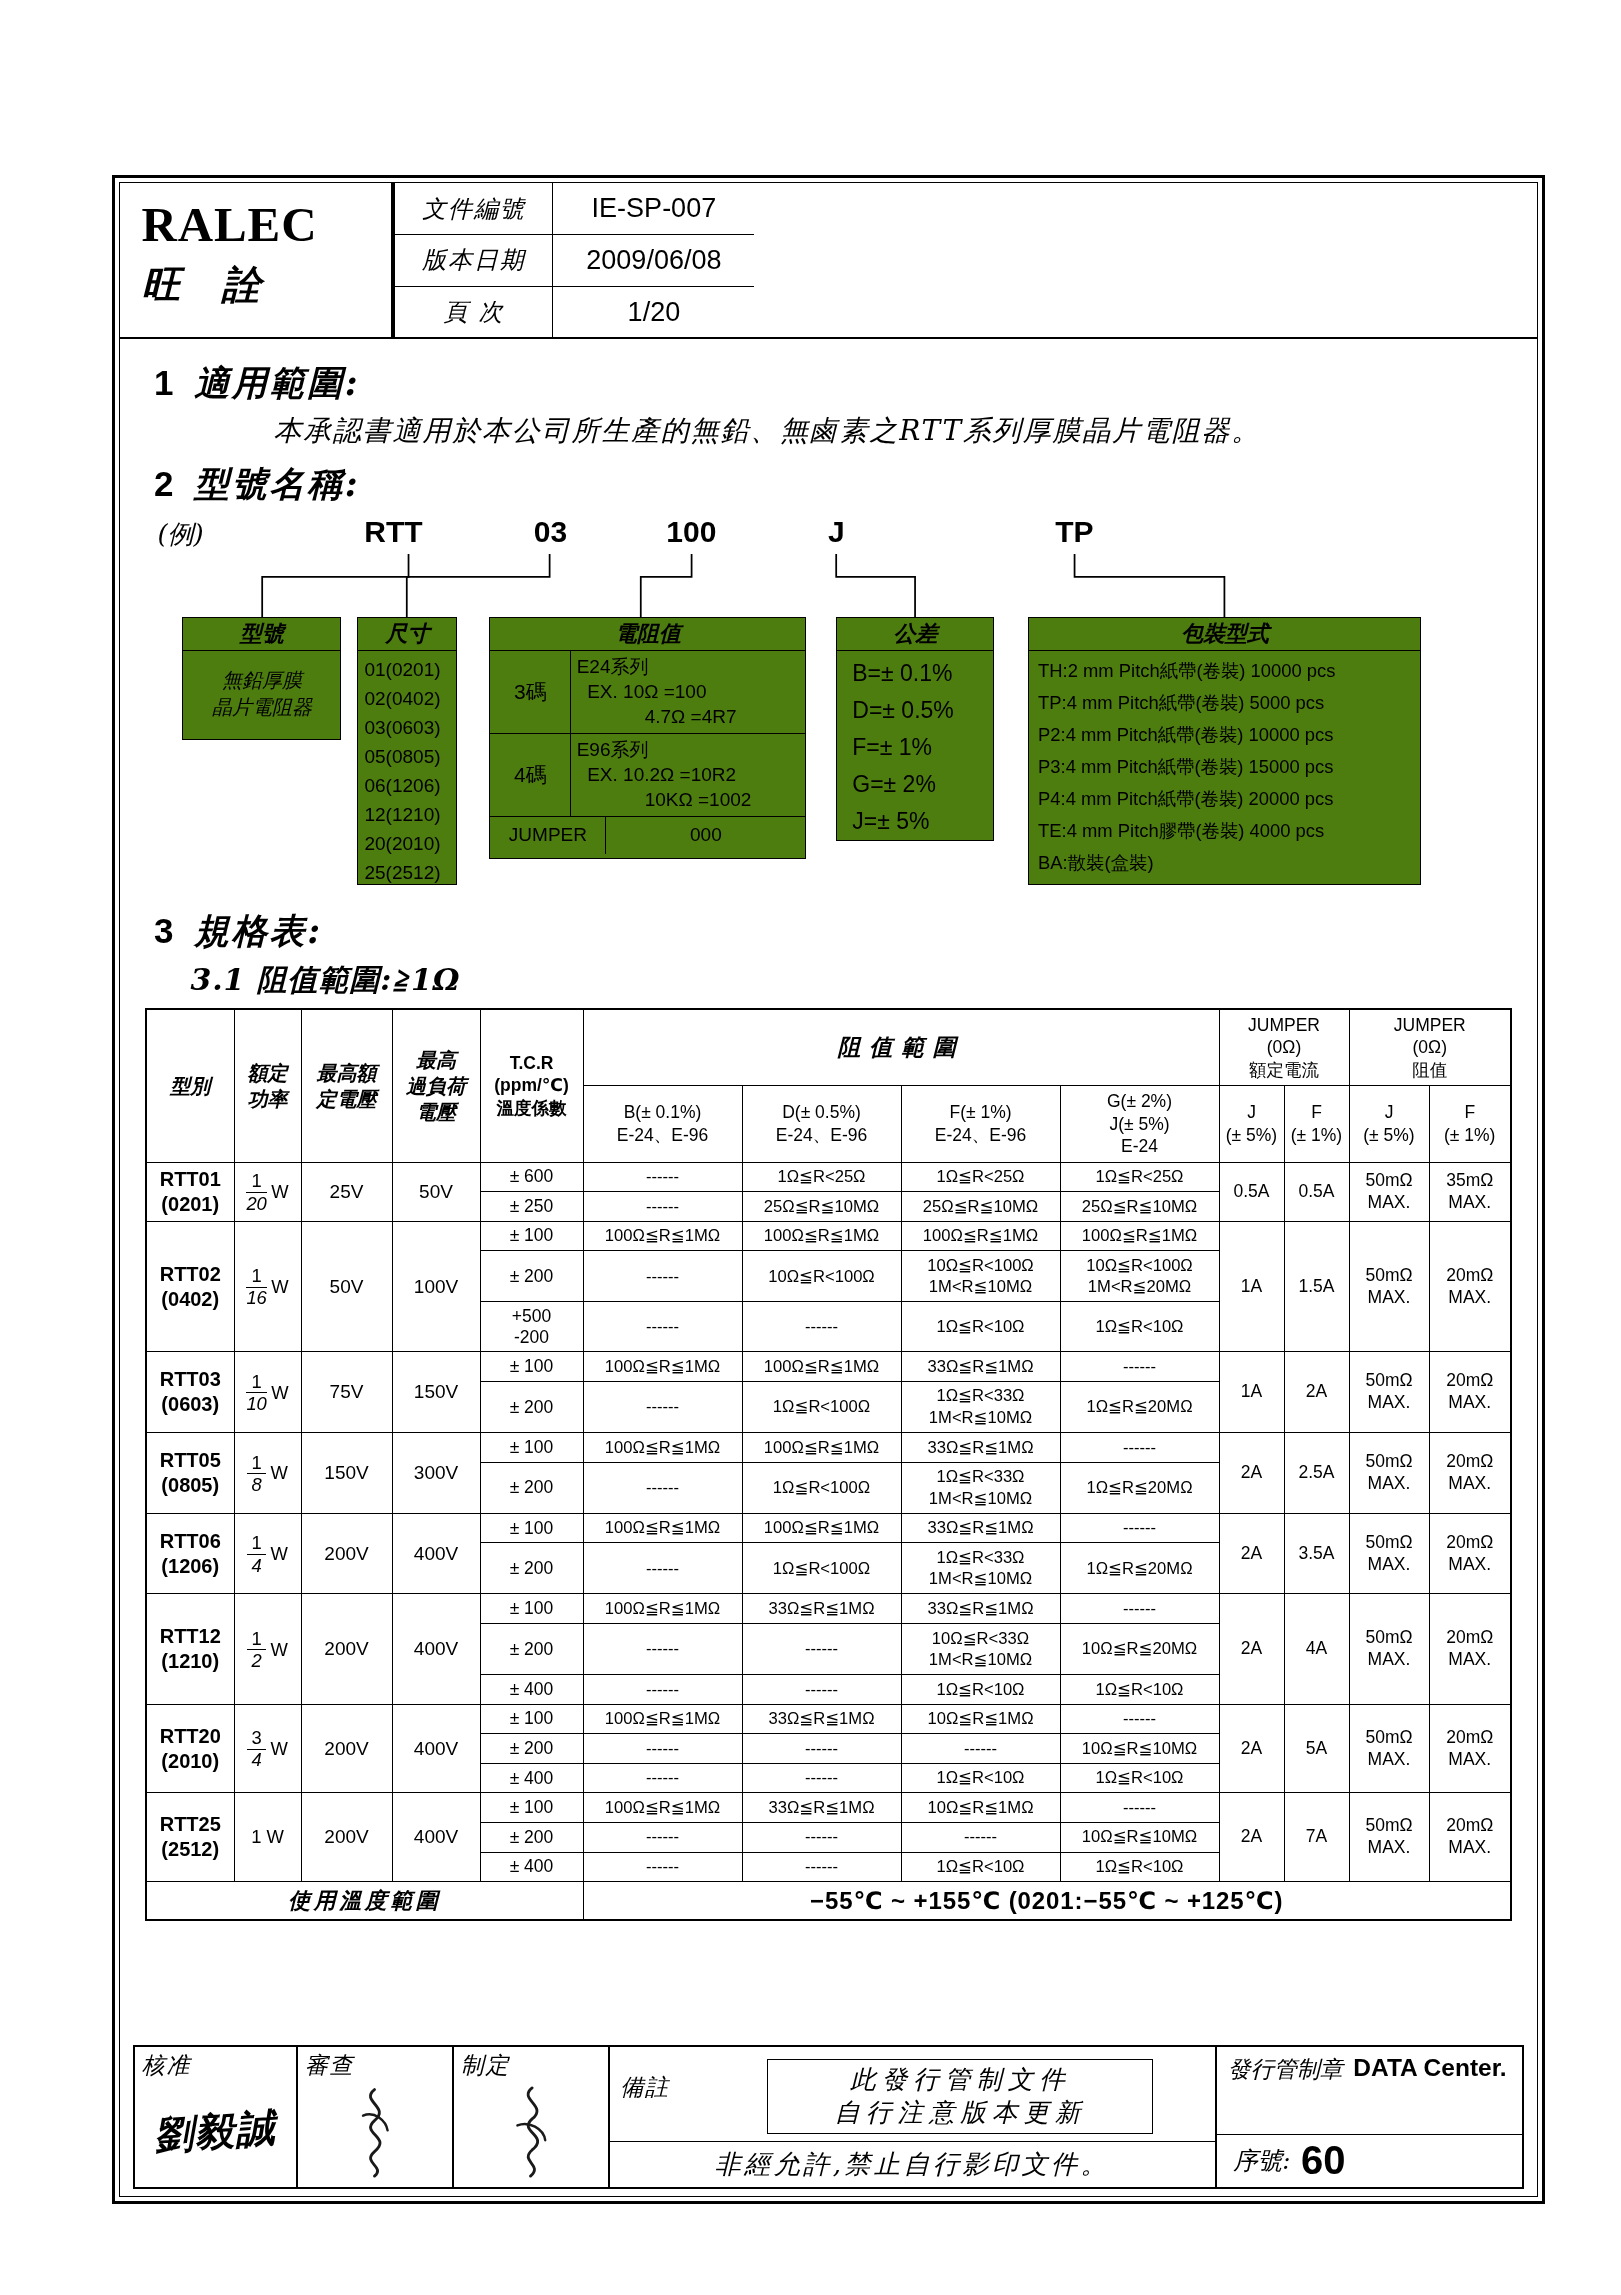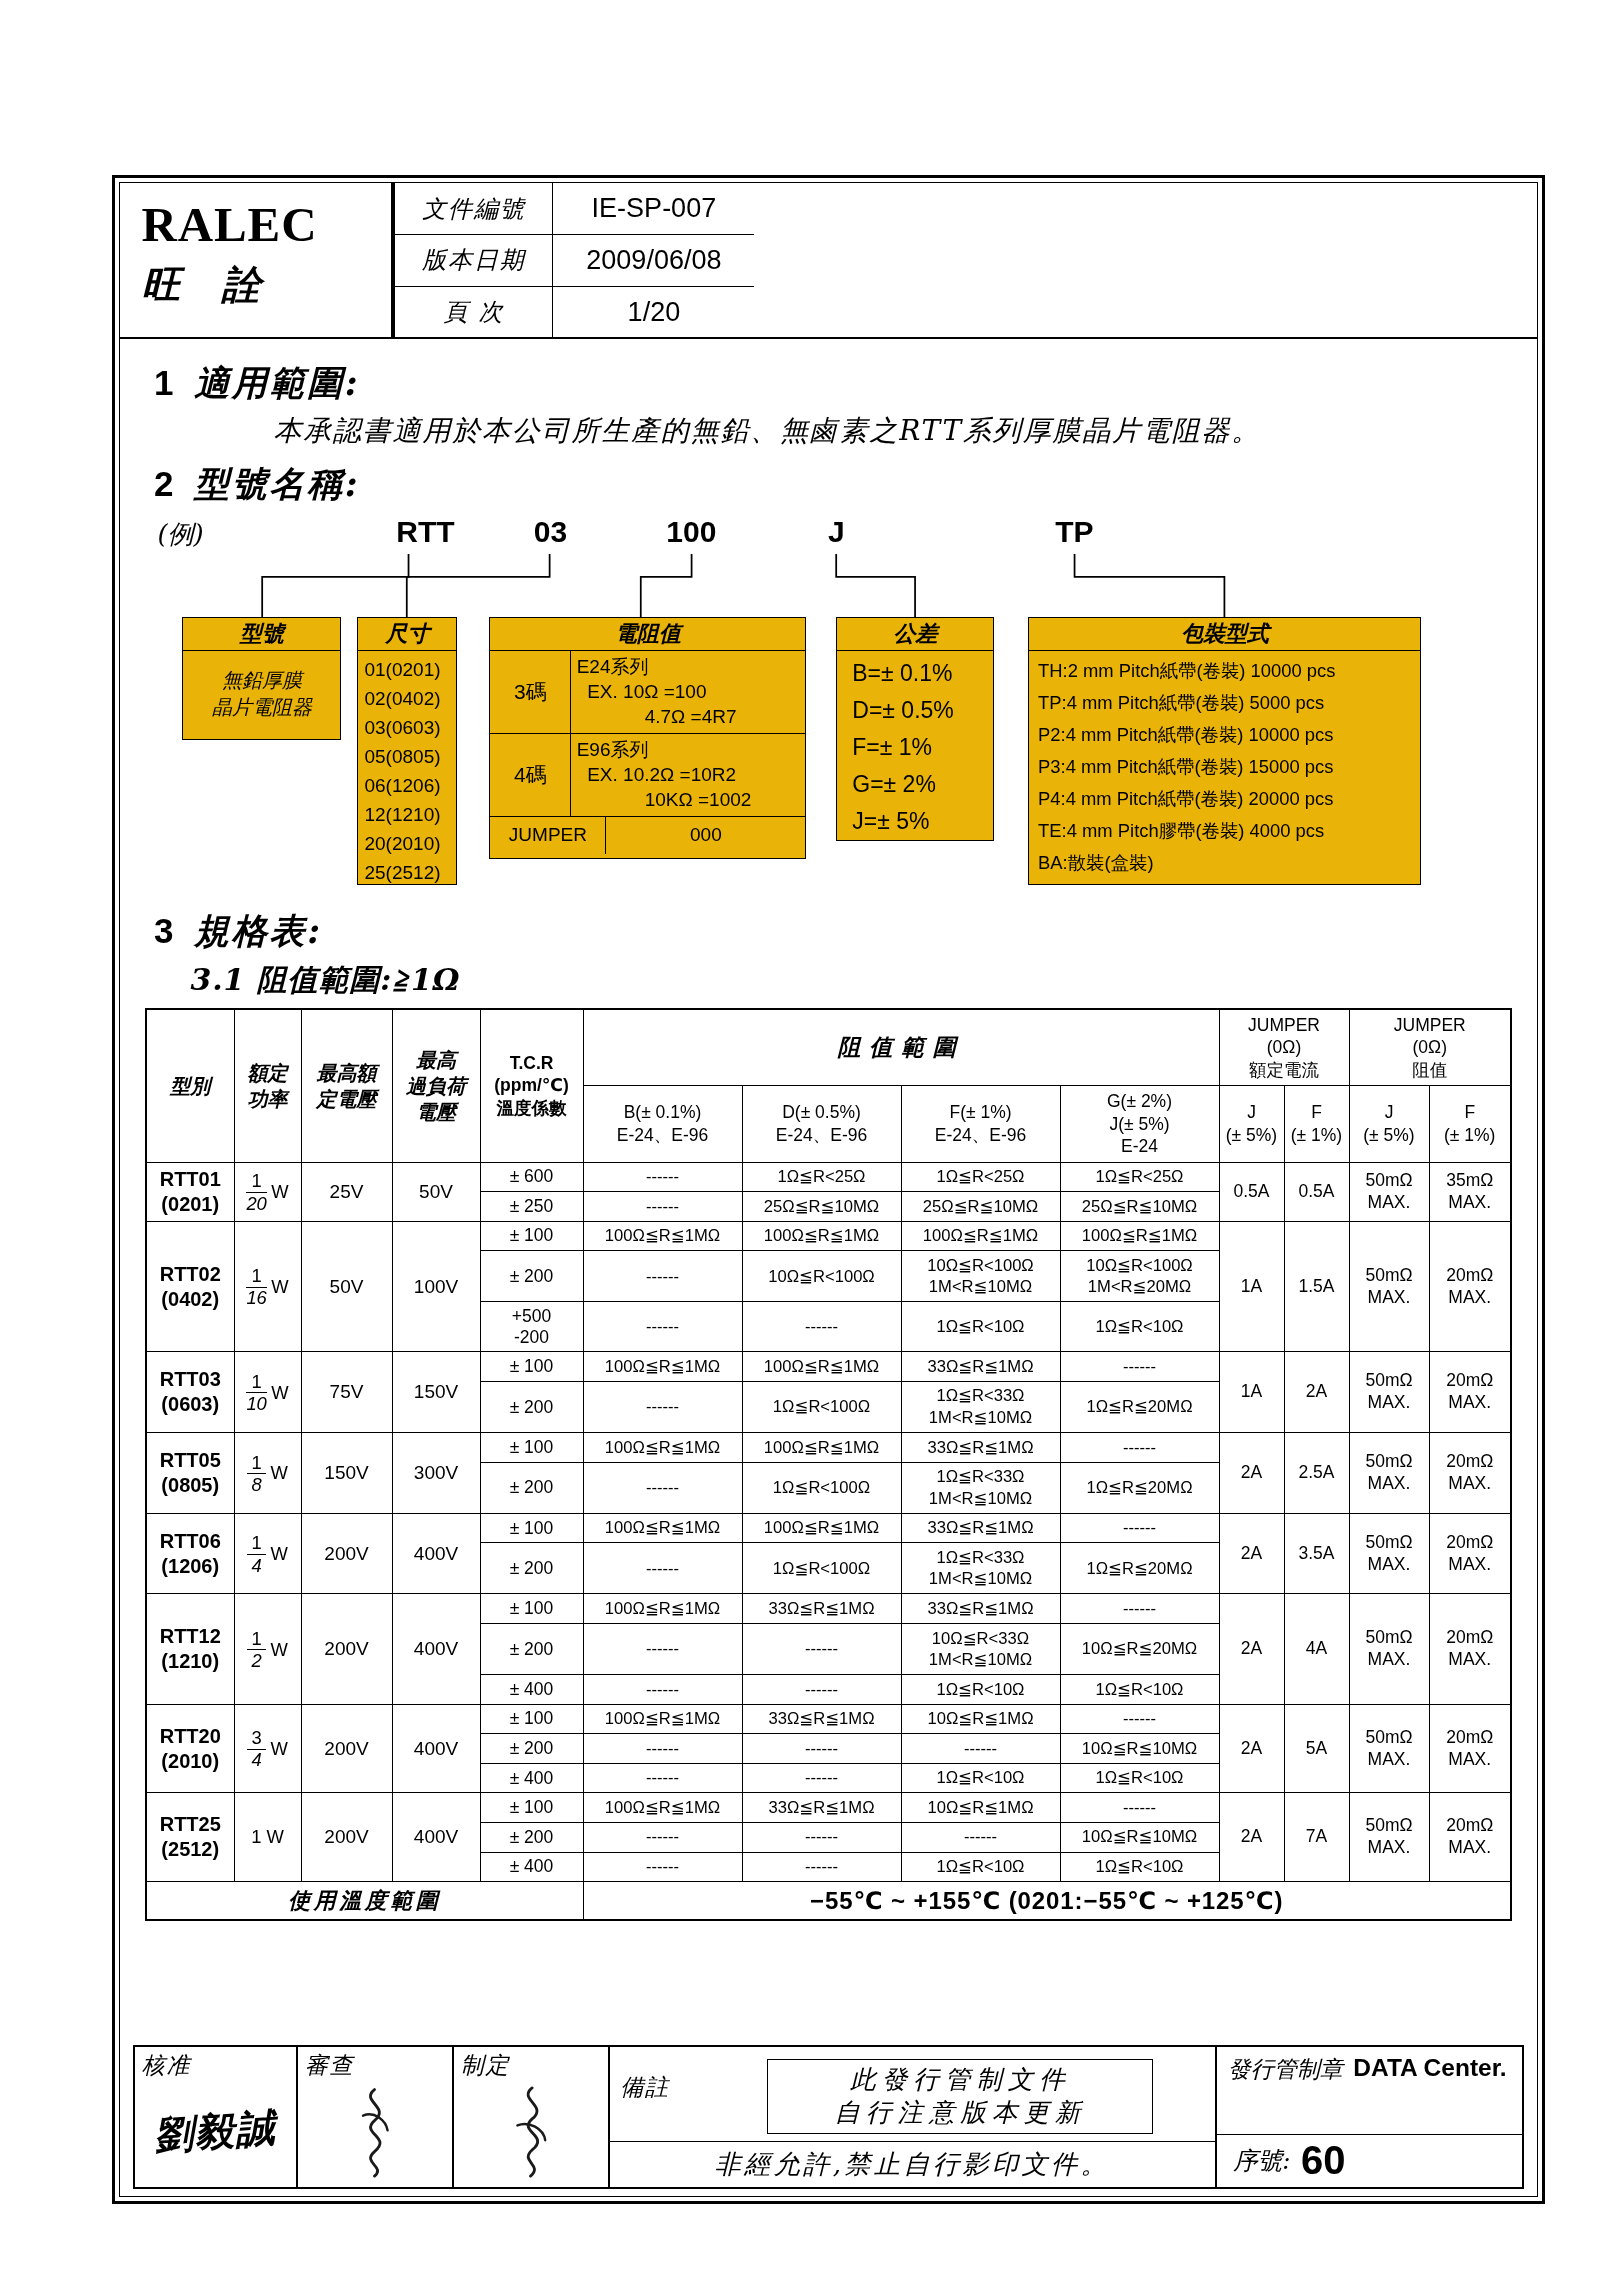--- a/index.html
+++ b/index.html
@@ -29,21 +29,21 @@
   .sec-head{display:flex;align-items:baseline;gap:21px;margin:1.8px 0 5.3px 10.5px;}
   .sec-num{font-size:35px;font-weight:bold;}
   .sec-title{font-size:35px;font-weight:bold;letter-spacing:2.6px;}
   .s1-body{font-size:28px;margin:3.5px 0 10.5px 130px;letter-spacing:1.8px;}
 
   
   .diagram{position:relative;height:391px;margin-top:7px;}
   .example-label{position:absolute;left:14px;top:1.8px;font-size:26px;}
   .code{position:absolute;top:0;transform:translateX(-50%);font-size:30px;font-weight:bold;}
   .connectors{position:absolute;left:0;top:39px;width:1297px;height:63px;}
-  .dbox{position:absolute;top:102px;border:1.8px solid #000;background:#eab308;}
+  .dbox{position:absolute;top:102px;border:1.8px solid #000;background:#4d7c0f;}
   .dbox-title{height:33px;border-bottom:1.8px solid #000;display:flex;align-items:center;justify-content:center;font-size:22px;font-weight:bold;}
   .dbox-body{height:86px;display:flex;align-items:center;justify-content:center;text-align:center;font-size:20px;line-height:1.35;padding:3.5px;}
   .dbox-list{padding:4.4px 0 0 6.1px;}
   .ditem{font-size:19px;line-height:29px;white-space:nowrap;}
   .tol-item{font-size:23px;line-height:37px;padding-left:8.8px;white-space:nowrap;}
   .pack-item{font-size:18.4px;line-height:32px;white-space:nowrap;padding-left:2.6px;}
   .res-row{display:flex;border-bottom:1.8px solid #000;}
   .res-row:last-child{border-bottom:none;}
   .res-label{width:81px;border-right:1.8px solid #000;display:flex;align-items:center;justify-content:center;font-size:21px;flex:0 0 auto;}
   .res-label.wide{width:116px;font-size:19px;}
@@ -132,21 +132,21 @@
         </div>
         <div class="s1-body hand">本承認書適用於本公司所生產的無鉛、無鹵素之RTT系列厚膜晶片電阻器。</div>
 
         <div class="sec-head">
           <span class="sec-num">2</span>
           <span class="sec-title hand">型號名稱:</span>
         </div>
 
         <div class="diagram">
           <div class="example-label hand">(例)</div>
-          <span class="code" style="left:282px">RTT</span>
+          <span class="code" style="left:250px">RTT</span>
           <span class="code" style="left:407px">03</span>
           <span class="code" style="left:548px">100</span>
           <span class="code" style="left:693px">J</span>
           <span class="code" style="left:931px">TP</span>
 
           <svg class="connectors" viewBox="0 0 1480 72" preserveAspectRatio="none">
             <path d="M303 0 V26 H136 V72" fill="none" stroke="#000" stroke-width="2"></path>
             <path d="M464 0 V26 H301 V72" fill="none" stroke="#000" stroke-width="2"></path>
             <path d="M626 0 V26 H568 V72" fill="none" stroke="#000" stroke-width="2"></path>
             <path d="M791 0 V26 H881 V72" fill="none" stroke="#000" stroke-width="2"></path>

